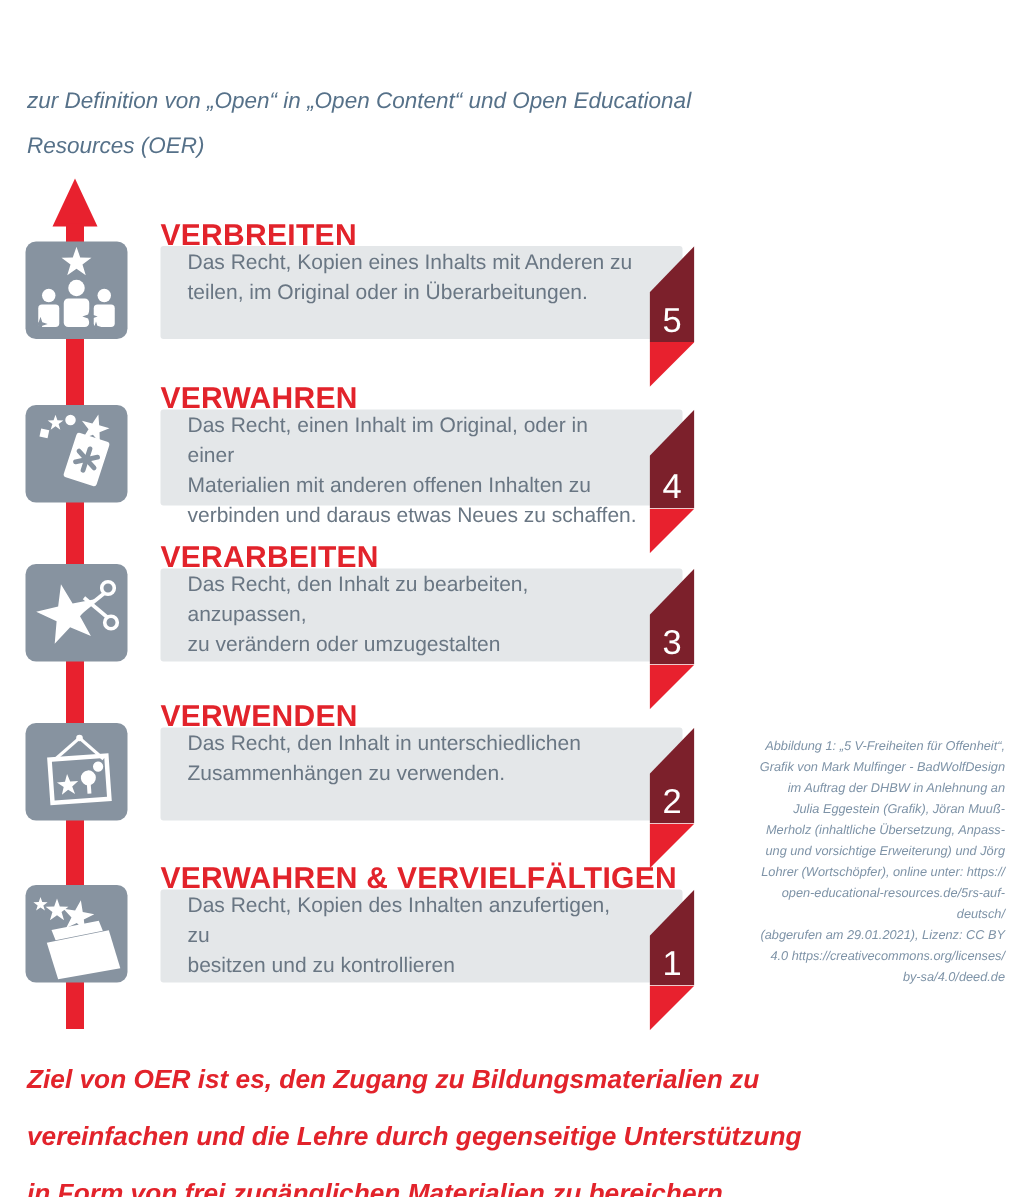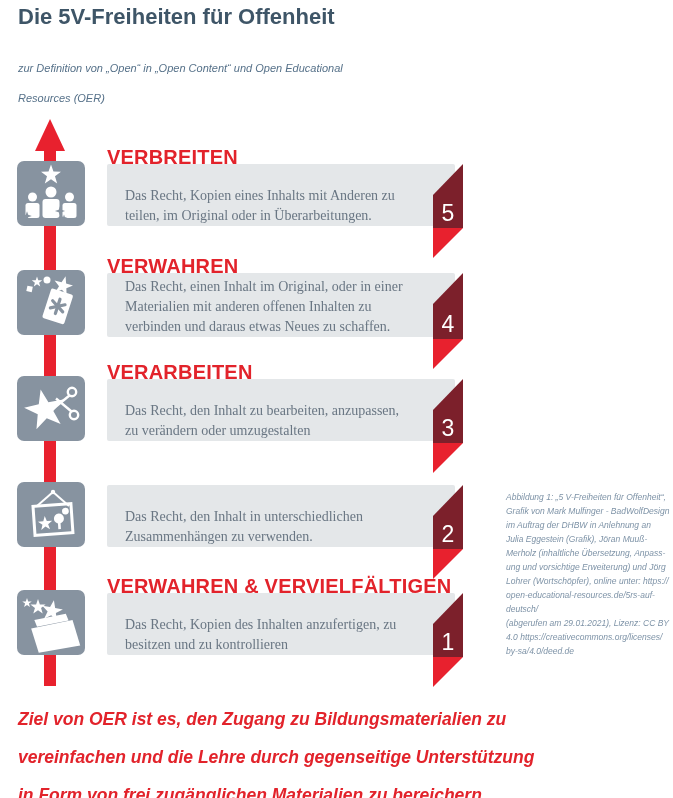--- a/index.html
+++ b/index.html
@@ -11,73 +11,72 @@
     --boxtext: #697683;
     --title: #3e5567;
     --subtitle: #567189;
     --caption: #7e93a7;
   }
   html,body{margin:0;padding:0;background:#ffffff;}
   body{font-family:"Liberation Sans", sans-serif;}
   #stage{position:relative;width:673px;height:798px;background:#fff;overflow:hidden;}
 
   .page-title{position:absolute;left:18px;top:4px;font-size:22px;font-weight:bold;color:var(--title);}
-  .page-subtitle{position:absolute;left:18px;top:53px;width:560px;font-size:11px;font-style:italic;
+  .page-subtitle{position:absolute;left:18px;top:53px;width:560px;font-size:15px;font-style:italic;
     color:var(--subtitle);line-height:30px;white-space:pre-line;}
 
   
   .arrow-head{position:absolute;left:35px;top:119px;width:0;height:0;
     border-left:15px solid transparent;border-right:15px solid transparent;
     border-bottom:32px solid var(--brightred);z-index:1;}
   .arrow-shaft{position:absolute;left:44px;top:149px;width:12px;height:537px;
     background:var(--brightred);z-index:1;}
 
   .section{position:absolute;left:0;width:673px;height:120px;}
   .sec-heading{position:absolute;left:107px;top:0;font-size:20px;font-weight:bold;
     color:var(--red);letter-spacing:.2px;}
   .sec-box{position:absolute;left:107px;top:18px;width:348px;background:var(--boxbg);
-    border-radius:2px;display:flex;align-items:flex-end;z-index:2;font-family:Liberation Serif, serif;}
+    border-radius:2px;display:flex;align-items:flex-start;z-index:2;}
   .sec-box .boxtext{margin-left:18px;width:300px;font-size:14px;line-height:20px;
     color:var(--boxtext);white-space:pre-line;}
   .h62{height:62px;} .h64{height:64px;}
 
   .icon-tile{position:absolute;left:17px;top:15px;width:68px;height:65px;background:var(--tile);
     border-radius:7px;z-index:2;display:flex;align-items:center;justify-content:center;}
   .icon-tile svg{width:64px;height:64px;display:block;}
 
   .ribbon{position:absolute;left:433px;top:18px;width:30px;z-index:3;}
   .ribbon .dark{position:relative;width:30px;background:var(--maroon);
     clip-path:polygon(0 31px,100% 0,100% 100%,0 100%);}
   .ribbon .num{position:absolute;bottom:1px;left:0;width:100%;text-align:center;
     color:#ffffff;font-size:23px;}
   .ribbon .tail{width:30px;height:30px;background:var(--brightred);
     clip-path:polygon(0 0,100% 0,0 100%);}
 
   .caption{position:absolute;left:506px;top:490px;width:164px;font-size:8.5px;font-style:italic;
-    color:var(--caption);line-height:14px;white-space:pre-line;}
+    color:var(--caption);line-height:14px;white-space:pre-line;text-align:right;}
 
   .footer-text{position:absolute;left:18px;top:700px;width:630px;font-size:17.5px;
     font-weight:bold;font-style:italic;color:var(--red);line-height:38px;white-space:pre-line;}
 
   .wht{fill:#ffffff;} .gry{fill:#8793a0;}
   .stroke-w{stroke:#ffffff;fill:none;}
 </style>
 </head>
 <body>
 
 <div id="stage">
 
   <svg width="0" height="0" style="position:absolute">
     <defs>
       <polygon id="star5" points="0,-10 2.35,-3.24 9.51,-3.09 3.8,1.24 5.88,8.09 0,4 -5.88,8.09 -3.8,1.24 -9.51,-3.09 -2.35,-3.24"></polygon>
       <path id="spark4" d="M0,-6 L1.5,-1.5 L6,0 L1.5,1.5 L0,6 L-1.5,1.5 L-6,0 L-1.5,-1.5 Z"></path>
     </defs>
   </svg>
 
-  <div class="page-title">Die 5V-Freiheiten für Offenheit</div>
   <div class="page-subtitle">zur Definition von „Open“ in „Open Content“ und Open Educational
 Resources (OER)</div>
 
   <div class="arrow-head"></div>
   <div class="arrow-shaft"></div>
 
   <div class="section" style="top:146px">
     <div class="icon-tile">
       <svg viewBox="0 0 64 64">
         <use href="#star5" class="wht" transform="translate(32,13) scale(1.05)"></use>
@@ -171,20 +170,21 @@
         </g>
         <g transform="rotate(-4 34 37)">
           <rect class="stroke-w" x="15" y="22" width="38" height="29" stroke-width="3"></rect>
           <use href="#star5" class="wht" transform="translate(26,40) scale(0.75)"></use>
           <circle class="wht" cx="40" cy="36" r="5"></circle>
           <rect class="wht" x="38.7" y="40" width="2.6" height="6.5"></rect>
           <circle class="wht" cx="47" cy="29" r="3.4"></circle>
         </g>
       </svg>
     </div>
+    <div class="sec-heading">VERWENDEN</div>
     <div class="sec-box h62">
       <div class="boxtext">Das Recht, den Inhalt in unterschiedlichen
 Zusammenhängen zu verwenden.</div>
     </div>
     <div class="ribbon">
       <div class="dark h64">
           <div class="num">2</div>
         </div>
       <div class="tail"></div>
     </div>

